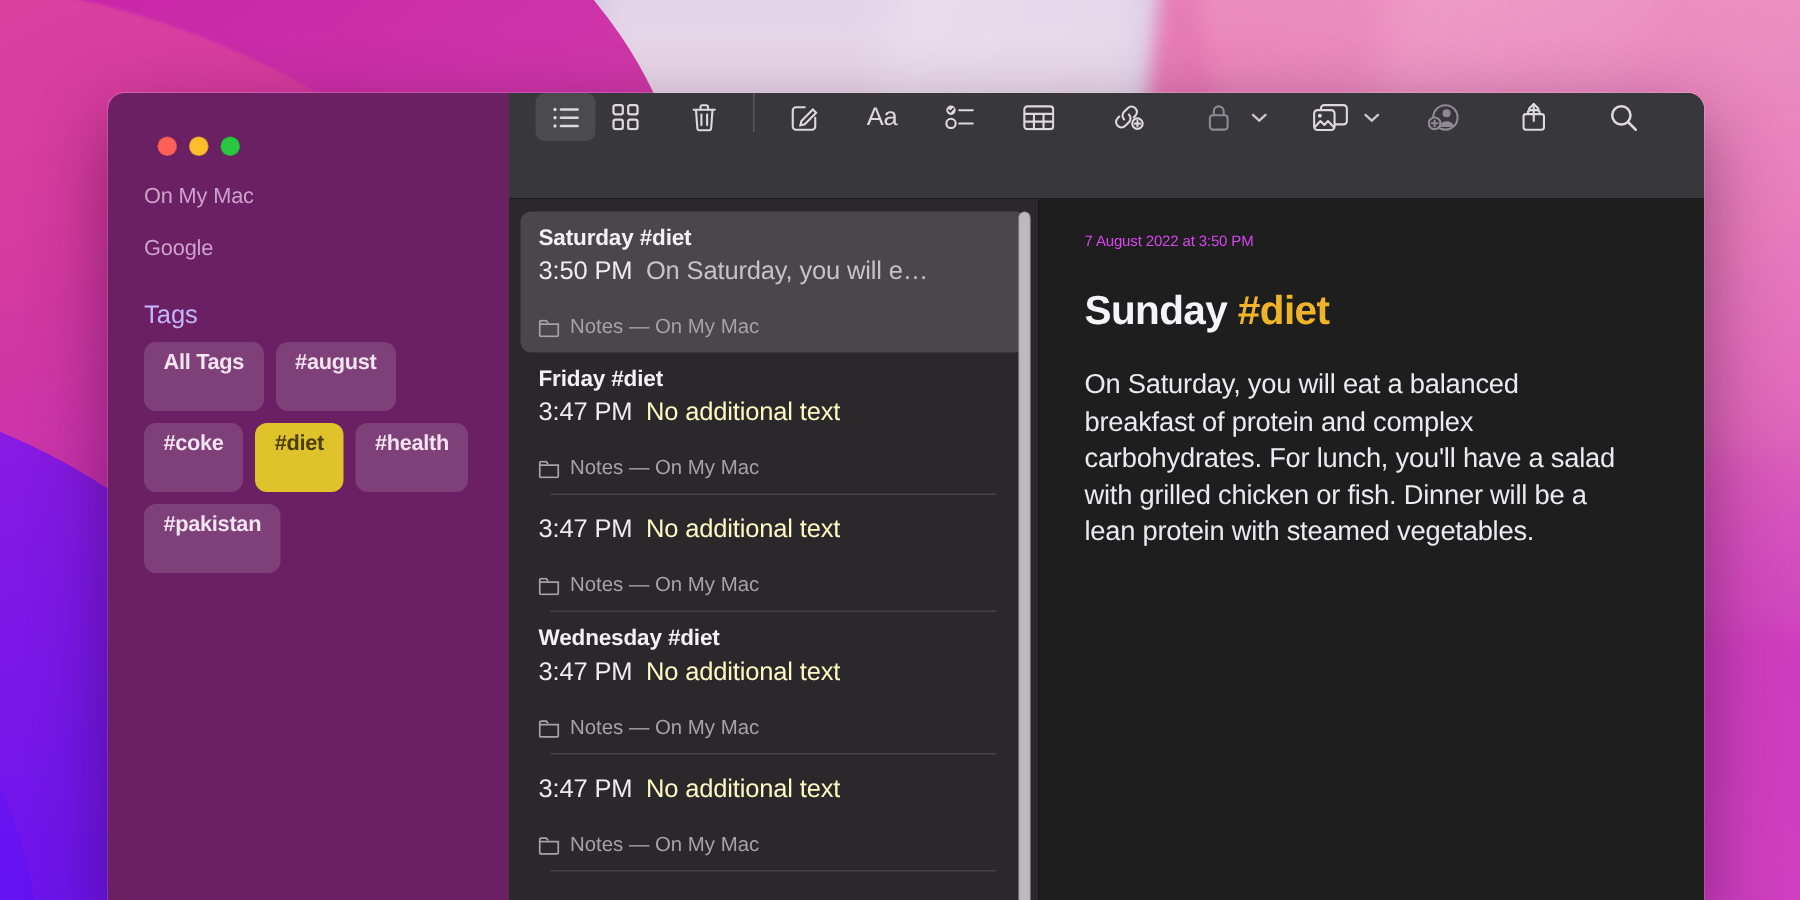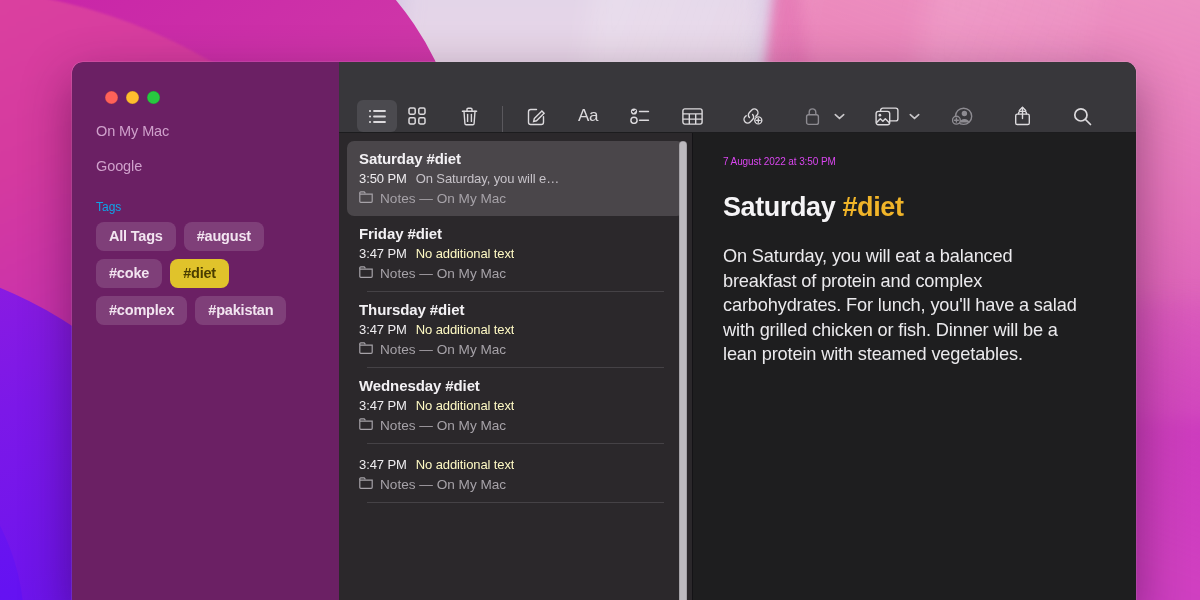--- a/index.html
+++ b/index.html
@@ -111,40 +111,40 @@
   .qn-label { font-size:16.5px; font-weight:700; color:#ffffff; flex:1; letter-spacing:-.1px; }
   .qn-count { font-size:14.5px; color:#cfa7cc; }
 
   .acct {
     font-size:14.5px; color:#cfa0cb; margin:0 0 0 8px;
     padding-top:19px;
     letter-spacing:-.1px;
   }
   .acct.first { padding-top:26px; }
 
-  .tags-title { font-size:12px; color:#0ea5e9; margin:26px 0 8px 8px; }
+  .tags-title { font-size:17px; color:#c4b5fd; margin:26px 0 8px 8px; }
   .tags-wrap { display:flex; flex-wrap:wrap; gap:8px 8px; padding-left:8px; }
   .tag {
     background:rgba(255,255,255,.14);
     color:#f2e4f0;
     font-size:14.5px; font-weight:600;
-    padding:6px 13px 7px; border-radius:8px;
+    padding:6px 13px 24px; border-radius:8px;
     letter-spacing:-.2px;
     white-space:nowrap;
   }
   .tag.active { background:#e0c32b; color:#4a3d00; }
 
   
   #right { flex:1; display:flex; flex-direction:column; background:#2b2b2e; min-width:0; }
 
   
   #toolbar {
     height:71px; flex:0 0 71px;
     background:#38373b;
-    display:flex; align-items:flex-end;
+    display:flex; align-items:flex-start;
     padding:0 15px 0 18px;
     gap:0;
     border-bottom:.5px solid #1c1c1e;
   }
   .tb {
     width:40px; height:32px;
     display:flex; align-items:center; justify-content:center;
     border-radius:6px;
     color:#dcdadd;
     flex:0 0 auto;
@@ -162,25 +162,25 @@
   #listcol {
     width:354px; flex:0 0 354px;
     background:#2b282b;
     position:relative; overflow:hidden;
     border-right:.5px solid #141316;
   }
   #list { padding:8px 8px 0 8px; }
   .item { padding:9px 12px 10px; border-radius:7px; position:relative; }
   .item.sel { background:#4a464a; }
   .item-title { font-size:15px; font-weight:700; color:#f3f1f4; letter-spacing:-.1px; }
-  .item-line2 { font-size:13px; margin-top:4px; color:#b9b5ba; display:flex; gap:9px; letter-spacing:-.1px; }
+  .item-line2 { font-size:17px; margin-top:4px; color:#b9b5ba; display:flex; gap:9px; letter-spacing:-.1px; }
   .item-time { color:#eeecef; flex:0 0 auto; }
   .item-snip { color:#fef9c3; overflow:hidden; text-overflow:ellipsis; white-space:nowrap; }
   .item.sel .item-snip { color:#c6c2c8;text-align:right; }
-  .item-line3 { font-size:13.6px; margin-top:5px; color:#a6a2a8; display:flex; align-items:flex-start; gap:7px; }
+  .item-line3 { font-size:13.6px; margin-top:19px; color:#a6a2a8; display:flex; align-items:flex-end; gap:7px; }
   .folder-ico { flex:0 0 auto; color:#a6a2a8; display:block; }
   .divider { height:1px; background:#454246; margin:0 20px; }
 
   #scrollbar {
     position:absolute; right:5px; top:8px; width:8px; height:560px;
     background:#bdbabf; border-radius:4px;
     box-shadow:inset 0 0 0 .5px rgba(0,0,0,.25);
   }
 
   
@@ -223,21 +223,21 @@
 
     <div class="acct">On My Mac</div>
     <div class="acct">Google</div>
 
     <div class="tags-title">Tags</div>
     <div class="tags-wrap">
       <span class="tag">All Tags</span>
       <span class="tag">#august</span>
       <span class="tag">#coke</span>
       <span class="tag active">#diet</span>
-      <span class="tag">#complex</span>
+      <span class="tag">#health</span>
       <span class="tag">#pakistan</span>
     </div>
   </div>
 
   <div id="right">
 
     <div id="toolbar">
 
       <div class="tb sel">
         <svg width="19" height="15" viewBox="0 0 19 15" fill="none" stroke="currentColor" stroke-width="1.8" stroke-linecap="round">
@@ -418,21 +418,20 @@
               <svg class="folder-ico" width="14" height="12" viewBox="0 0 14 12" fill="none" stroke="currentColor" stroke-width="1.2">
                 <path d="M.8 3.1h12.4v7.2c0 .6-.5 1-1 1H1.8c-.6 0-1-.4-1-1z"></path>
                 <path d="M.8 3.1V1.8c0-.6.4-1 1-1h3.4l1.2 1.5"></path>
               </svg>
               <span>Notes — On My Mac</span>
             </div>
           </div>
           <div class="divider"></div>
 
           <div class="item">
-            <div class="item-title">Thursday #diet</div>
             <div class="item-line2">
               <span class="item-time">3:47 PM</span>
               <span class="item-snip">No additional text</span>
             </div>
             <div class="item-line3">
               <svg class="folder-ico" width="14" height="12" viewBox="0 0 14 12" fill="none" stroke="currentColor" stroke-width="1.2">
                 <path d="M.8 3.1h12.4v7.2c0 .6-.5 1-1 1H1.8c-.6 0-1-.4-1-1z"></path>
                 <path d="M.8 3.1V1.8c0-.6.4-1 1-1h3.4l1.2 1.5"></path>
               </svg>
               <span>Notes — On My Mac</span>
@@ -471,19 +470,19 @@
           </div>
           <div class="divider"></div>
 
 
         </div>
         <div id="scrollbar"></div>
       </div>
 
       <div id="detail">
         <div class="note-date">7 August 2022 at 3:50 PM</div>
-        <div class="note-title"><span>Saturday </span><span class="hl">#diet</span></div>
+        <div class="note-title"><span>Sunday </span><span class="hl">#diet</span></div>
         <div class="note-body">On Saturday, you will eat a balanced breakfast of protein and complex carbohydrates. For lunch, you'll have a salad with grilled chicken or fish. Dinner will be a lean protein with steamed vegetables.</div>
       </div>
 
     </div>
   </div>
 </div>
 
 </body></html>

